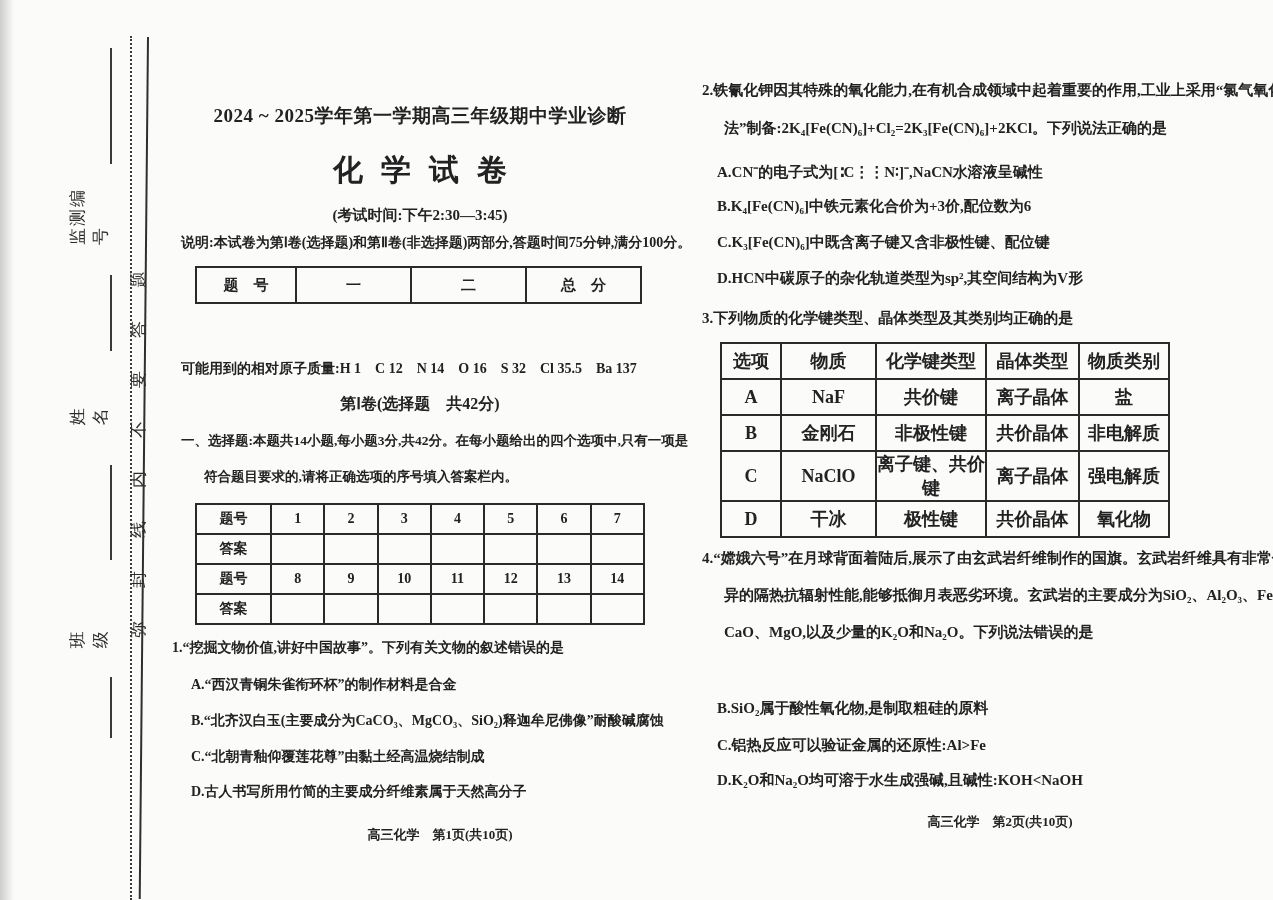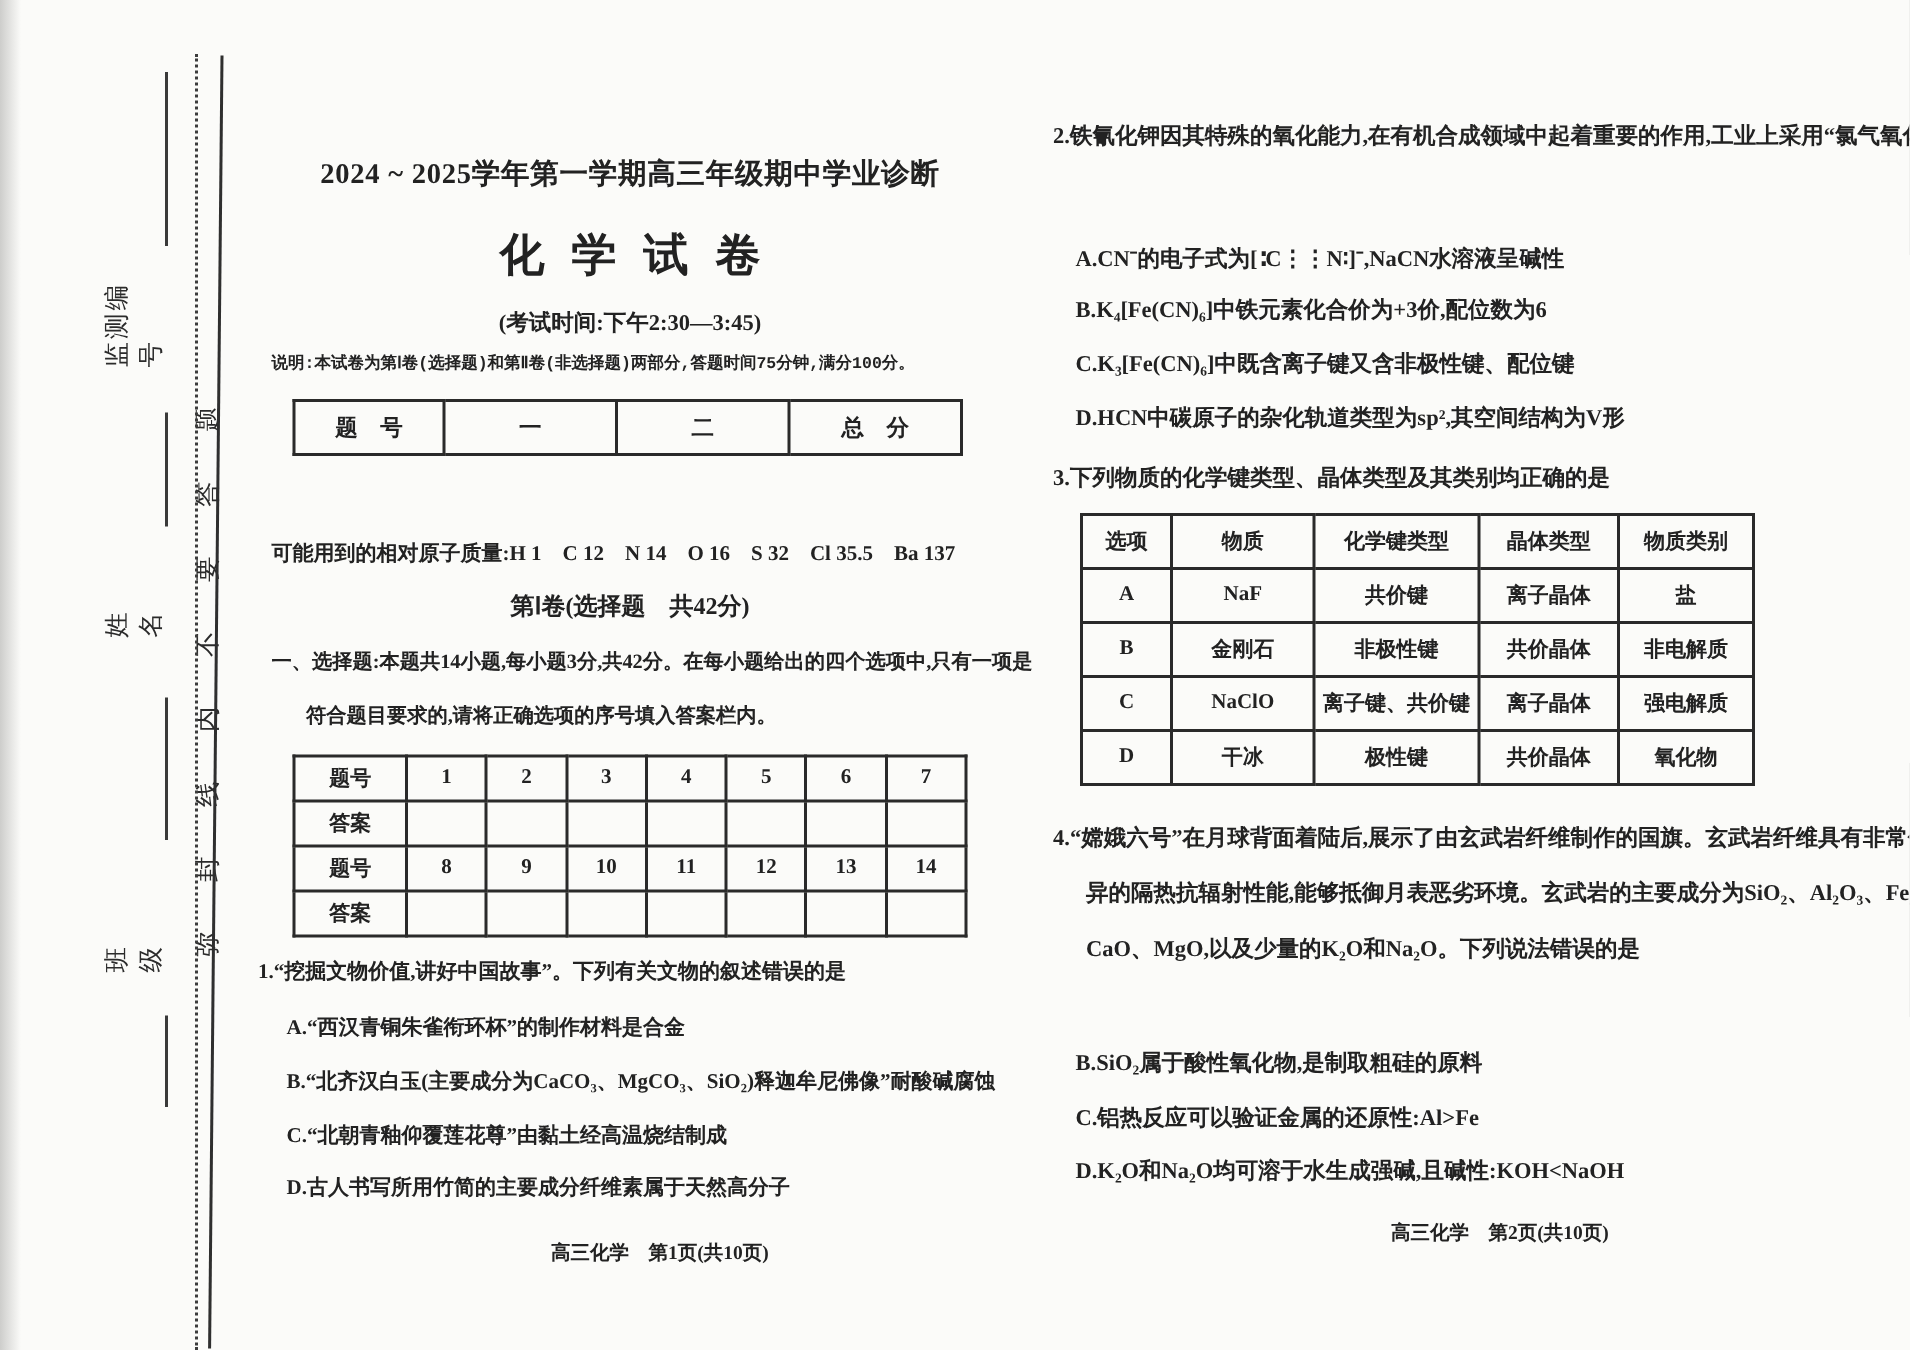--- a/index.html
+++ b/index.html
@@ -36,21 +36,21 @@
   .dotted-line{position:absolute; left:130px; top:36px; height:864px; width:0; border-left:2px dotted #3c3c3c;}
   .solid-line{position:absolute; left:147px; top:37px; height:862px; width:2px; background:#2f2f2f; transform:rotate(.55deg); transform-origin:top center;}
   
   .abs{position:absolute; white-space:nowrap;}
   .ctr{text-align:center;}
   .pre{white-space:pre;}
   
   .p1-header{left:160px; top:103px; width:520px; font-size:19px; font-weight:700; letter-spacing:.5px;}
   .p1-title{left:160px; top:150px; width:520px; font-size:30px; font-weight:700; letter-spacing:18px; text-indent:18px;}
   .p1-time{left:160px; top:206px; width:520px; font-size:15px; font-weight:700;}
-  .p1-note{left:181px; top:234px; font-size:11px; font-weight:700;font-family:Liberation Mono, monospace;}
+  .p1-note{left:181px; top:234px; font-size:14px; font-weight:700;}
   table{border-collapse:collapse; table-layout:fixed;border-radius:28px;}
   td,th{border:2px solid #2a2a2a; text-align:center; padding:0; font-weight:600; color:#222;}
   .score-table{position:absolute; left:195px; top:266px; width:445px; font-size:15px;}
   .score-table td{height:34px;}
   .answer-table{position:absolute; left:195px; top:503px; width:450px; font-size:14px;}
   .answer-table td{height:28px;}
   .p1-mass{left:181px; top:360px; font-size:14px; font-weight:700;}
   .p1-section{left:160px; top:394px; width:520px; font-size:16px; font-weight:700;}
   .p1-ins1{left:181px; top:432px; font-size:13.5px; font-weight:600;}
   .p1-ins2{left:204px; top:468px; font-size:13.5px; font-weight:600;}
@@ -58,21 +58,21 @@
   .q1-stem{left:172px; top:639px;}
   .q1-a{left:191px; top:676px;} .q1-b{left:191px; top:712px;}
   .q1-c{left:191px; top:748px;text-align:right;} .q1-d{left:191px; top:783px;}
   .p1-footer{left:160px; top:813px; width:560px; font-size:13px; font-weight:600;margin-top:13px;}
   
   .q2-text{font-size:15px; font-weight:600;}
   .q2-l1{left:702px; top:81px;} .q2-l2{left:724px; top:119px;}
   .q2-a{left:717px; top:161px;} .q2-b{left:717px; top:197px;}
   .q2-c{left:717px; top:233px;} .q2-d{left:717px; top:269px;}
   .q3-stem{left:702px; top:309px;}
-  .q3-table{position:absolute; left:720px; top:342px; width:448px; font-size:14px;}
+  .q3-table{position:absolute; left:720px; top:342px; width:448px; font-size:18px;}
   .q3-table td{height:34px;}
   .q4-l1{left:702px; top:549px;} .q4-l2{left:724px; top:586px;} .q4-l3{left:724px; top:623px;}
   .q4-a{left:717px; top:661px;} .q4-b{left:717px; top:699px;}
   .q4-c{left:717px; top:736px;} .q4-d{left:717px; top:771px;}
   .p2-footer{left:720px; top:813px; width:560px; font-size:13px; font-weight:600;}
 </style>
 </head>
 <body>
 
 <div class="sheet">
@@ -174,20 +174,21 @@
     </table>
 
   <div class="abs q-text q1-stem">1.“挖掘文物价值,讲好中国故事”。下列有关文物的叙述错误的是</div>
   <div class="abs q-text q1-a">A.“西汉青铜朱雀衔环杯”的制作材料是合金</div>
   <div class="abs q-text q1-b">B.“北齐汉白玉(主要成分为CaCO₃、MgCO₃、SiO₂)释迦牟尼佛像”耐酸碱腐蚀</div>
   <div class="abs q-text q1-c">C.“北朝青釉仰覆莲花尊”由黏土经高温烧结制成</div>
   <div class="abs q-text q1-d">D.古人书写所用竹简的主要成分纤维素属于天然高分子</div>
   <div class="abs ctr p1-footer">高三化学　第1页(共10页)</div>
 
   <div class="abs q2-text q2-l1">2.铁氰化钾因其特殊的氧化能力,在有机合成领域中起着重要的作用,工业上采用“氯气氧化</div>
+  <div class="abs q2-text q2-l2">法”制备:2K₄[Fe(CN)₆]+Cl₂=2K₃[Fe(CN)₆]+2KCl。下列说法正确的是</div>
   <div class="abs q2-text q2-a">A.CN⁻的电子式为[∶C⋮⋮N∶]⁻,NaCN水溶液呈碱性</div>
   <div class="abs q2-text q2-b">B.K₄[Fe(CN)₆]中铁元素化合价为+3价,配位数为6</div>
   <div class="abs q2-text q2-c">C.K₃[Fe(CN)₆]中既含离子键又含非极性键、配位键</div>
   <div class="abs q2-text q2-d">D.HCN中碳原子的杂化轨道类型为sp²,其空间结构为V形</div>
 
   <div class="abs q2-text q3-stem">3.下列物质的化学键类型、晶体类型及其类别均正确的是</div>
   <table class="q3-table">
     <colgroup>
         <col style="width:60px">
         <col style="width:95px">

